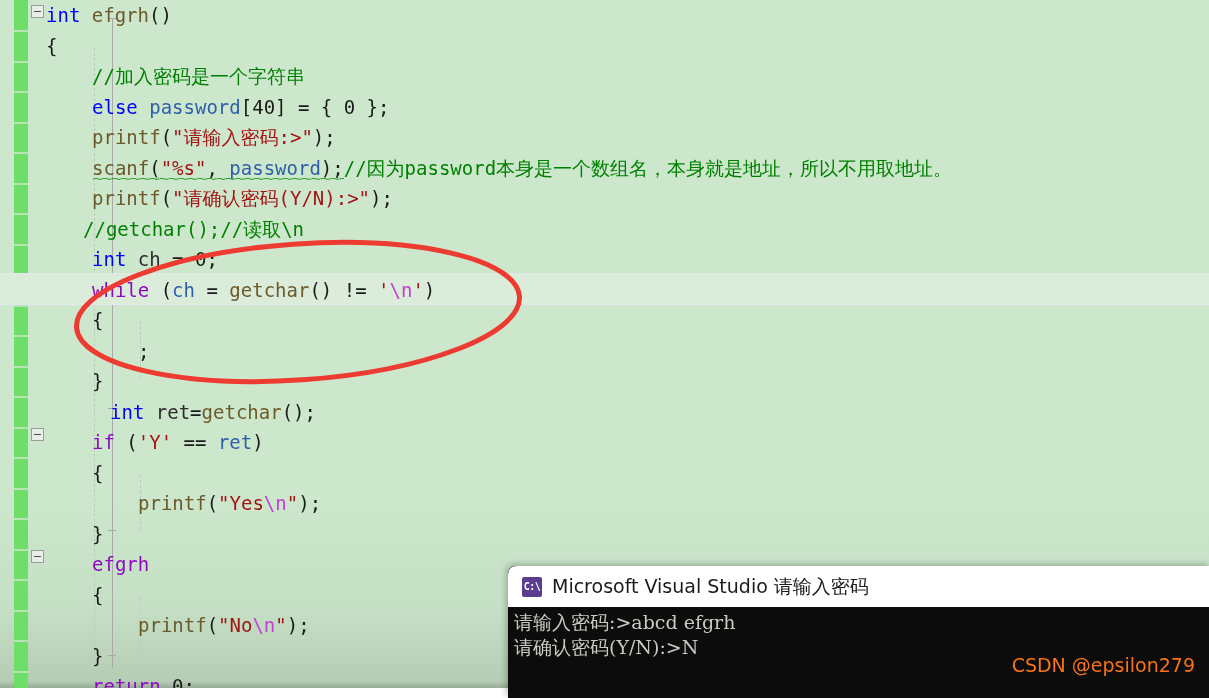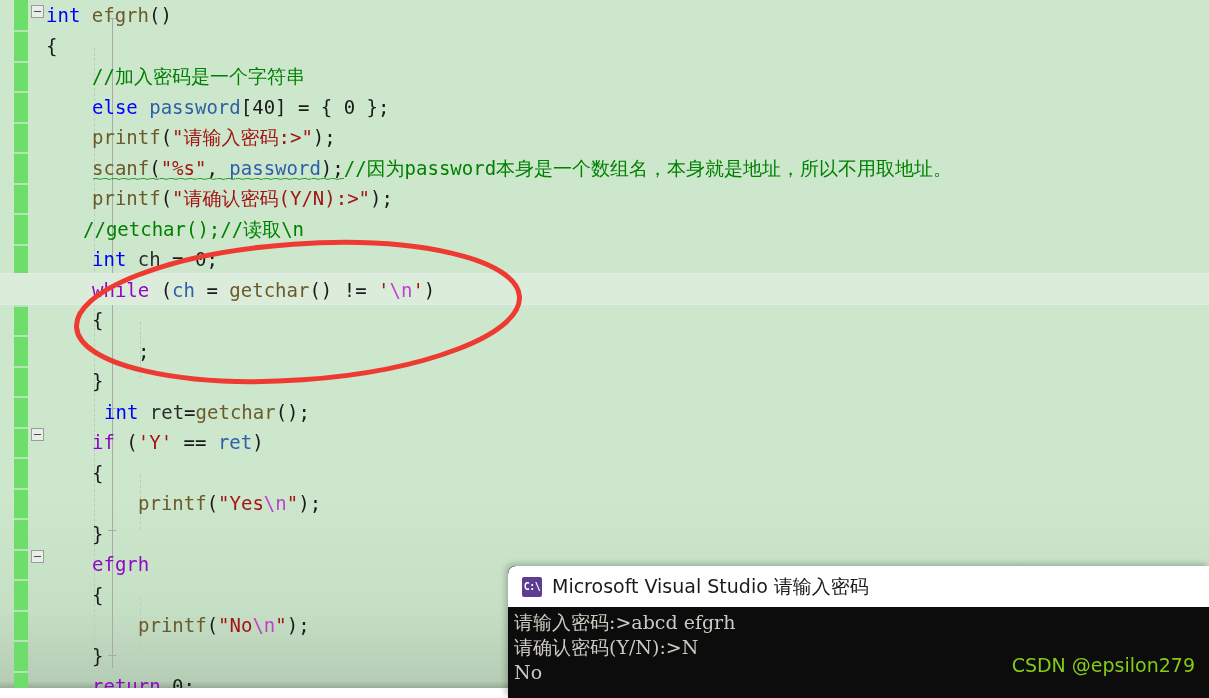--- a/index.html
+++ b/index.html
@@ -205,21 +205,21 @@
     color: #ccc9c0;
     font-family: "DejaVu Serif", "Liberation Serif", serif;
     font-size: 19px;
     line-height: 25px;
     white-space: pre;
   }
   #watermark {
     position: absolute;
     right: 14px;
     bottom: 22px;
-    color: #84cc16;
+    color: #f97316;
     font-family: "DejaVu Sans", "Liberation Sans", sans-serif;
     font-size: 19px;
     white-space: nowrap;
   }
 </style>
 </head>
 <body>
 
 <div id="editor">
 
@@ -272,21 +272,21 @@
       <div class="code-line" style="top: 91.5px; left: 92px;"><span class="kw">else</span><span class="plain"> </span><span class="var">password</span><span class="punc">[</span><span class="num">40</span><span class="punc">] = { </span><span class="num">0</span><span class="punc"> };</span></div>
       <div class="code-line" style="top: 122px; left: 92px;"><span class="fn">printf</span><span class="punc">(</span><span class="str">"请输入密码:&gt;"</span><span class="punc">);</span></div>
       <div class="code-line" style="top: 152.5px; left: 92px; position: absolute;"><span class="fn">scanf</span><span class="punc">(</span><span class="str">"%s"</span><span class="punc">, </span><span class="var">password</span><span class="punc">);</span><span class="cmt">//因为password本身是一个数组名，本身就是地址，所以不用取地址。</span><span class="squiggle-underline" style="left: 0px; top: 23px; width: 252px;">⁓⁓⁓⁓⁓⁓⁓⁓⁓⁓⁓⁓⁓⁓⁓⁓⁓⁓⁓⁓⁓⁓⁓⁓⁓⁓⁓⁓⁓⁓⁓⁓⁓⁓⁓⁓⁓⁓</span></div>
       <div class="code-line" style="top: 183px; left: 92px;"><span class="fn">printf</span><span class="punc">(</span><span class="str">"请确认密码(Y/N):&gt;"</span><span class="punc">);</span></div>
       <div class="code-line" style="top: 213.5px; left: 83px;"><span class="cmt">//getchar();//读取\n</span></div>
       <div class="code-line" style="top: 244px; left: 92px;"><span class="kw">int</span><span class="plain"> </span><span class="ident">ch</span><span class="punc"> = </span><span class="num">0</span><span class="punc">;</span></div>
       <div class="code-line" style="top: 274.5px; left: 92px;"><span class="ctrl">while</span><span class="punc"> (</span><span class="var">ch</span><span class="punc"> = </span><span class="fn">getchar</span><span class="punc">() != </span><span class="str">'</span><span class="esc">\n</span><span class="str">'</span><span class="punc">)</span></div>
       <div class="code-line" style="top: 305px; left: 92px;"><span class="punc">{</span></div>
       <div class="code-line" style="top: 335.5px; left: 138px;"><span class="punc">;</span></div>
       <div class="code-line" style="top: 366px; left: 92px;"><span class="punc">}</span></div>
-      <div class="code-line" style="top: 396.5px; left: 104px; text-align: right;"><span class="kw">int</span><span class="plain"> </span><span class="ident">ret</span><span class="punc">=</span><span class="fn">getchar</span><span class="punc">();</span></div>
+      <div class="code-line" style="top: 396.5px; left: 110px; text-align: right;"><span class="kw">int</span><span class="plain"> </span><span class="ident">ret</span><span class="punc">=</span><span class="fn">getchar</span><span class="punc">();</span></div>
       <div class="code-line" style="top: 427px; left: 92px;"><span class="ctrl">if</span><span class="punc"> (</span><span class="str">'Y'</span><span class="punc"> == </span><span class="var">ret</span><span class="punc">)</span></div>
       <div class="code-line" style="top: 457.5px; left: 92px;"><span class="punc">{</span></div>
       <div class="code-line" style="top: 488px; left: 138px;"><span class="fn">printf</span><span class="punc">(</span><span class="str">"Yes</span><span class="esc">\n</span><span class="str">"</span><span class="punc">);</span></div>
       <div class="code-line" style="top: 518.5px; left: 92px;"><span class="punc">}</span></div>
       <div class="code-line" style="top: 549px; left: 92px;"><span class="ctrl">efgrh</span></div>
       <div class="code-line" style="top: 579.5px; left: 92px;"><span class="punc">{</span></div>
       <div class="code-line" style="top: 610px; left: 138px;"><span class="fn">printf</span><span class="punc">(</span><span class="str">"No</span><span class="esc">\n</span><span class="str">"</span><span class="punc">);</span></div>
       <div class="code-line" style="top: 640.5px; left: 92px;"><span class="punc">}</span></div>
       <div class="code-line" style="top: 671px; left: 92px;"><span class="ctrl">return</span><span class="plain"> </span><span class="num">0</span><span class="punc">;</span></div>
     </div>
@@ -300,16 +300,15 @@
 </svg>
 
 <div id="console-window">
   <div id="console-titlebar">
     <span id="console-icon">C:\</span>
     <span id="console-title">Microsoft Visual Studio 请输入密码</span>
   </div>
   <div id="console-body">
     <div class="console-line">请输入密码:&gt;abcd efgrh</div>
     <div class="console-line">请确认密码(Y/N):&gt;N</div>
-    <div class="console-line">No</div>
   </div>
   <div id="watermark">CSDN @epsilon279</div>
 </div>
 
 </body></html>

